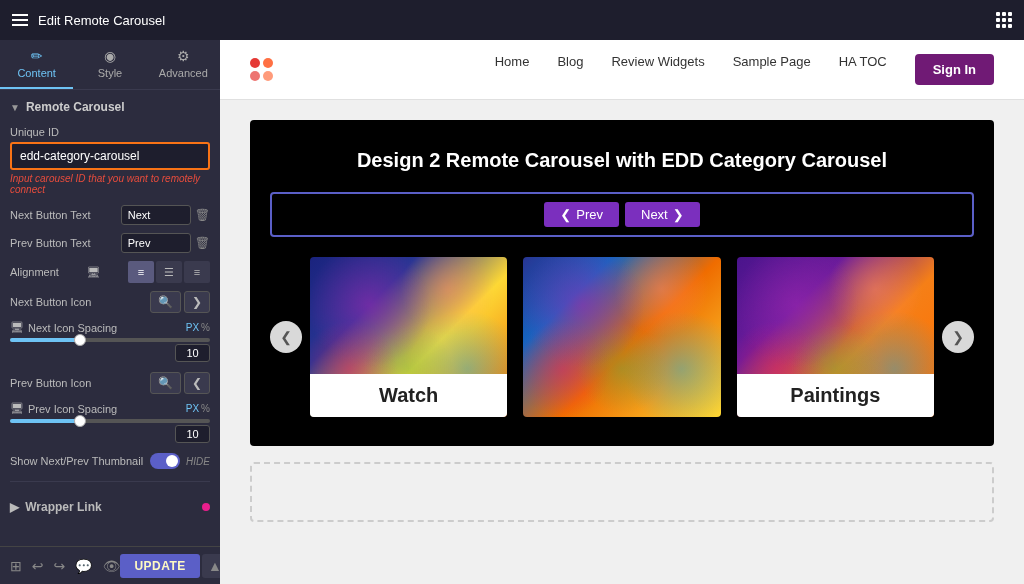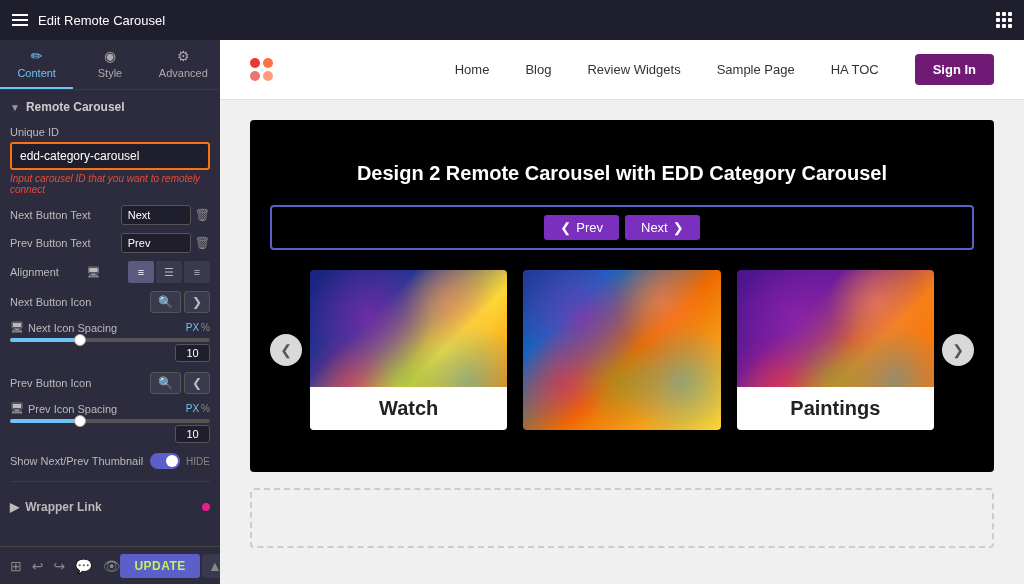--- a/index.html
+++ b/index.html
@@ -200,21 +200,21 @@
     }
     .spacing-value-row { display: flex; justify-content: flex-end; }
 
     .toggle-row {
       display: flex;
       align-items: center;
       justify-content: space-between;
       margin-bottom: 12px;
     }
     .toggle-label { color: #bbb; font-size: 11px; }
-    .toggle-right { display: flex; align-items: center; gap: 6px; }
+    .toggle-right { display: flex; align-items: center; gap: 6px; font-style: italic; }
     .toggle {
       width: 30px; height: 16px;
       background: #5b5fc7;
       border-radius: 8px;
       position: relative;
       cursor: pointer;
     }
     .toggle-thumb {
       width: 12px; height: 12px;
       background: #fff;
@@ -247,21 +247,21 @@
       display: flex;
       align-items: center;
       justify-content: space-between;
       padding: 0 10px;
       flex-shrink: 0;
     }
     .bottom-left { display: flex; gap: 10px; align-items: center; }
     .bottom-icon { color: #888; font-size: 14px; cursor: pointer; }
     .update-btn {
       background: #5b5fc7;
-      color: #bef264;
+      color: #fef9c3;
       border: none;
       border-radius: 3px;
       padding: 5px 14px;
       font-size: 12px;
       font-weight: bold;
       cursor: pointer;
       letter-spacing: 0.5px;
     }
     .bottom-more { color: #888; font-size: 14px; cursor: pointer; background: #3a3a4e; border: none; padding: 4px 6px; border-radius: 3px; }
 
@@ -283,21 +283,21 @@
       justify-content: space-between;
       padding: 0 30px;
       border-bottom: 1px solid #e0e0e0;
       flex-shrink: 0;
     }
     .nav-logo { display: flex; align-items: center; gap: 4px; }
     .logo-dot { width: 10px; height: 10px; border-radius: 50%; }
     .logo-dot.red { background: #e53935; }
     .logo-dot.orange { background: #ff7043; }
     .logo-dot-container { display: flex; gap: 3px; flex-wrap: wrap; width: 28px; }
-    .nav-links { display: flex; gap: 36px; align-items: center; }
+    .nav-links { display: flex; gap: 28px; }
     .nav-link { color: #333; font-size: 13px; text-decoration: none; cursor: pointer; }
     .sign-in-btn {
       background: #701a75;
       color: #fff;
       border: none;
       padding: 8px 18px;
       border-radius: 4px;
       font-size: 13px;
       font-weight: bold;
       cursor: pointer;
@@ -306,21 +306,21 @@
     
     .content-area {
       flex: 1;
       overflow-y: auto;
       padding: 20px 30px;
     }
 
     .carousel-section {
       background: #000;
       border-radius: 4px;
-      padding: 42px 20px;
+      padding: 29px 20px;
       margin-bottom: 16px;
     }
     .carousel-title {
       color: #fff;
       font-size: 20px;
       font-weight: bold;
       text-align: center;
       margin-bottom: 20px;
     }
 

